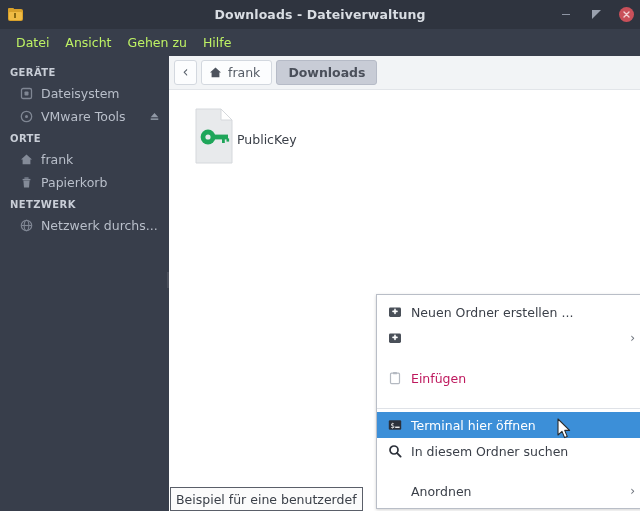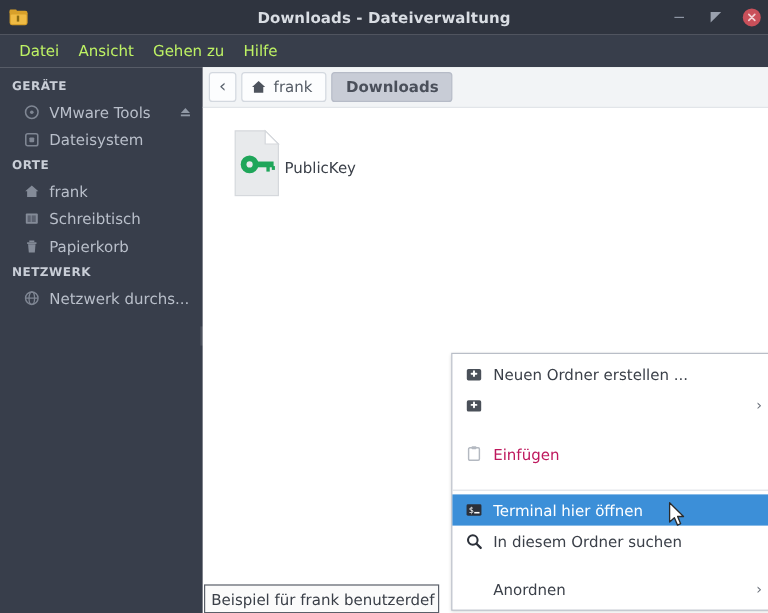--- a/index.html
+++ b/index.html
@@ -368,64 +368,54 @@
     <div class="menubar-item">Hilfe</div>
   </div>
 
   <div class="sidebar">
 
     <div class="side-header">GERÄTE</div>
 
     <div class="side-item">
       <span class="side-ico">
         <svg width="13" height="13" viewBox="0 0 13 13">
+            <rect x="1.5" y="1.5" width="10" height="10" rx="1.6" fill="none" stroke="#7f8693" stroke-width="1.3"></rect>
+            <rect x="4.5" y="4.5" width="4" height="4" rx="0.8" fill="#7f8693"></rect>
+          </svg>
+      </span>
+      <span class="side-label">Dateisystem</span>
+    </div>
+
+    <div class="side-item">
+      <span class="side-ico">
+        <svg width="13" height="13" viewBox="0 0 13 13">
             <circle cx="6.5" cy="6.5" r="5.2" fill="none" stroke="#7f8693" stroke-width="1.3"></circle>
             <circle cx="6.5" cy="6.5" r="1.5" fill="#7f8693"></circle>
           </svg>
       </span>
       <span class="side-label">VMware Tools</span>
       <span class="eject-ico">
         <svg width="11" height="11" viewBox="0 0 11 11">
             <path d="M5.5 2 L9.3 6.2 H1.7 Z" fill="#9199a6"></path>
             <rect x="1.7" y="7.4" width="7.6" height="1.5" fill="#9199a6"></rect>
           </svg>
       </span>
     </div>
 
-    <div class="side-item">
-      <span class="side-ico">
-        <svg width="13" height="13" viewBox="0 0 13 13">
-            <rect x="1.5" y="1.5" width="10" height="10" rx="1.6" fill="none" stroke="#7f8693" stroke-width="1.3"></rect>
-            <rect x="4.5" y="4.5" width="4" height="4" rx="0.8" fill="#7f8693"></rect>
-          </svg>
-      </span>
-      <span class="side-label">Dateisystem</span>
-    </div>
-
     <div class="side-header">ORTE</div>
 
     <div class="side-item">
       <span class="side-ico">
         <svg width="13" height="13" viewBox="0 0 13 13">
             <path d="M6.5 1.6 L12 6.4 H10.4 V11.2 H2.6 V6.4 H1 Z" fill="#848b98"></path>
           </svg>
       </span>
       <span class="side-label">frank</span>
     </div>
 
-    <div class="side-item">
-      <span class="side-ico">
-        <svg width="13" height="13" viewBox="0 0 13 13">
-            <rect x="1.5" y="2" width="10" height="8.5" rx="0.8" fill="#848b98"></rect>
-            <rect x="3" y="3.5" width="2.6" height="5.5" fill="#5c6270"></rect>
-            <rect x="6.4" y="3.5" width="3.4" height="5.5" fill="#5c6270"></rect>
-          </svg>
-      </span>
-      <span class="side-label">Schreibtisch</span>
-    </div>
 
     <div class="side-item">
       <span class="side-ico">
         <svg width="13" height="13" viewBox="0 0 13 13">
             <rect x="4.4" y="1.4" width="4.2" height="1.3" fill="#848b98"></rect>
             <rect x="2.6" y="2.9" width="7.8" height="1.4" fill="#848b98"></rect>
             <path d="M3.4 4.6 H9.6 L9 11.4 H4 Z" fill="#848b98"></path>
           </svg>
       </span>
       <span class="side-label">Papierkorb</span>
@@ -476,21 +466,21 @@
             <rect x="13" y="5.6" width="15" height="4.8" fill="#1fa65a"></rect>
             <rect x="22" y="9.4" width="2.8" height="4.6" fill="#1fa65a"></rect>
             <rect x="26.5" y="9.4" width="2.6" height="3.2" fill="#1fa65a"></rect>
           </g>
         </svg>
       </div>
       <div class="file-name">PublicKey</div>
     </div>
   </div>
 
-  <div class="tooltip">Beispiel für frank benutzerdef</div>
+  <div class="tooltip">Beispiel für eine benutzerdef</div>
 
   <div class="ctxmenu">
 
     <div class="ctx-item">
       <span class="ctx-ico">
         <svg width="14" height="14" viewBox="0 0 14 14">
             <rect x="1" y="2.6" width="12" height="9.4" rx="1.4" fill="#4a5059"></rect>
             <path d="M5 5.2 H9 M7 3.2 V7.2" stroke="#ffffff" stroke-width="1.6" stroke-linecap="round" transform="translate(0,1.2)"></path>
           </svg>
       </span>

